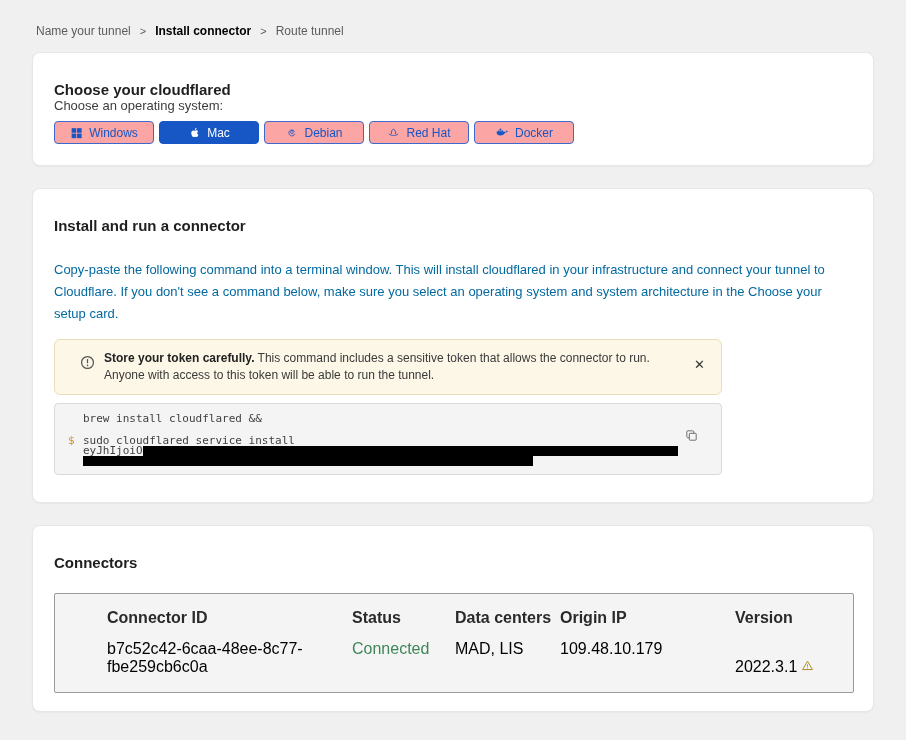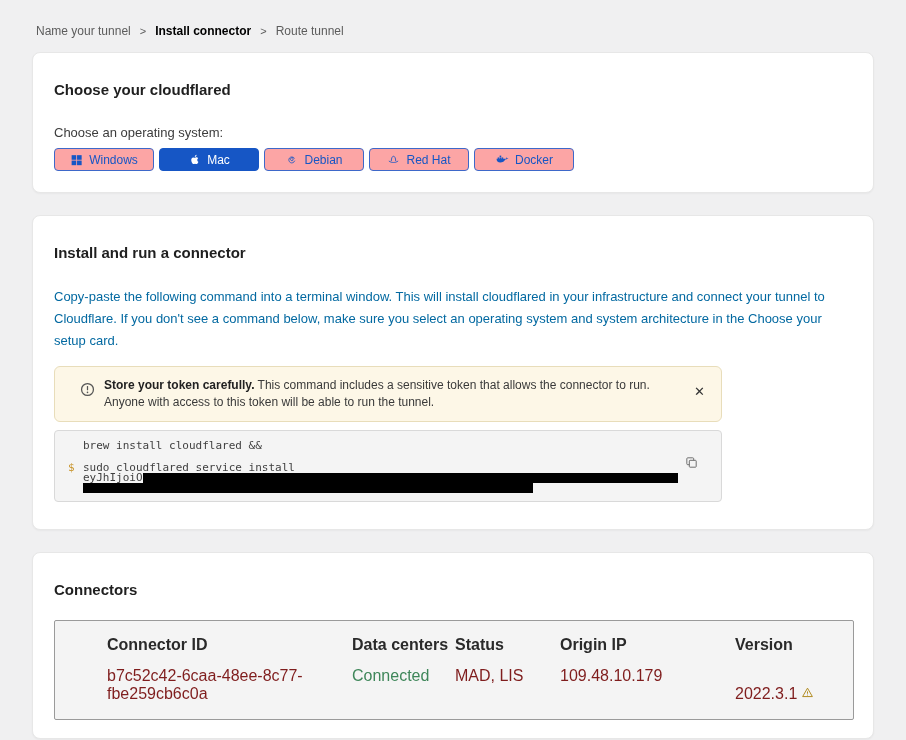--- a/index.html
+++ b/index.html
@@ -27,21 +27,21 @@
     background:#ffffff;
     border:1px solid #e7e7e7;
     border-radius:8px;
     box-shadow:0 1px 2px rgba(0,0,0,0.04);
     padding:28px 21px 21px 21px;
     margin-bottom:22px;
   }
   .card-title { font-size:15px; font-weight:bold; color:#1f1f1f; }
 
   
-  .os-label { font-size:13px; color:#3c3c3c; margin-top:27px; margin-bottom:8px; }
+  .os-label { font-size:13px; color:#3c3c3c; margin-bottom:8px; }
   .os-row { display:flex; gap:5px; }
   .os-btn {
     width:100px; height:23px;
     display:flex; align-items:center; justify-content:center; gap:6px;
     background:#fca5a5;
     border:1px solid #3e68c9;
     border-radius:4px;
     color:#1656c5; font-size:12px;
     font-family:"Liberation Sans", sans-serif;
     cursor:pointer;
@@ -93,21 +93,21 @@
     margin-top:22px;
     width:800px;
     background:#f4f4f4;
     border:1px solid #9a9a9a;
     border-radius:2px;
     padding:15px 0 16px 52px;
     font-size:16px;
   }
   .tbl-grid { display:grid; grid-template-columns:245px 103px 105px 175px 1fr; }
   .tbl-head { font-weight:bold; color:#2a2a2a; padding-bottom:13px; }
-  .tbl-cell { color:#7f1d1d; }
+  .tbl-cell { color:#000000; }
   .status-connected { color:#3e8659; }
   .version-cell { display:flex; align-items:flex-end; gap:4px; }
 </style>
 </head>
 <body>
 
 <div class="page">
 
   <div class="breadcrumb">
     <span class="crumb">Name your tunnel</span>
@@ -229,22 +229,22 @@
       </button>
     </div>
   </div>
 
   <div class="card" style="padding-bottom:18px;">
     <div class="card-title">Connectors</div>
 
     <div class="conn-table">
       <div class="tbl-grid">
         <div class="tbl-head">Connector ID</div>
+        <div class="tbl-head">Status</div>
         <div class="tbl-head">Data centers</div>
-        <div class="tbl-head">Status</div>
         <div class="tbl-head">Origin IP</div>
         <div class="tbl-head">Version</div>
       </div>
       <div class="tbl-grid">
         <div class="tbl-cell">b7c52c42-6caa-48ee-8c77-fbe259cb6c0a</div>
         <div class="tbl-cell status-connected">Connected</div>
         <div class="tbl-cell">MAD, LIS</div>
         <div class="tbl-cell">109.48.10.179</div>
         <div class="tbl-cell version-cell">
           <span>2022.3.1</span>

